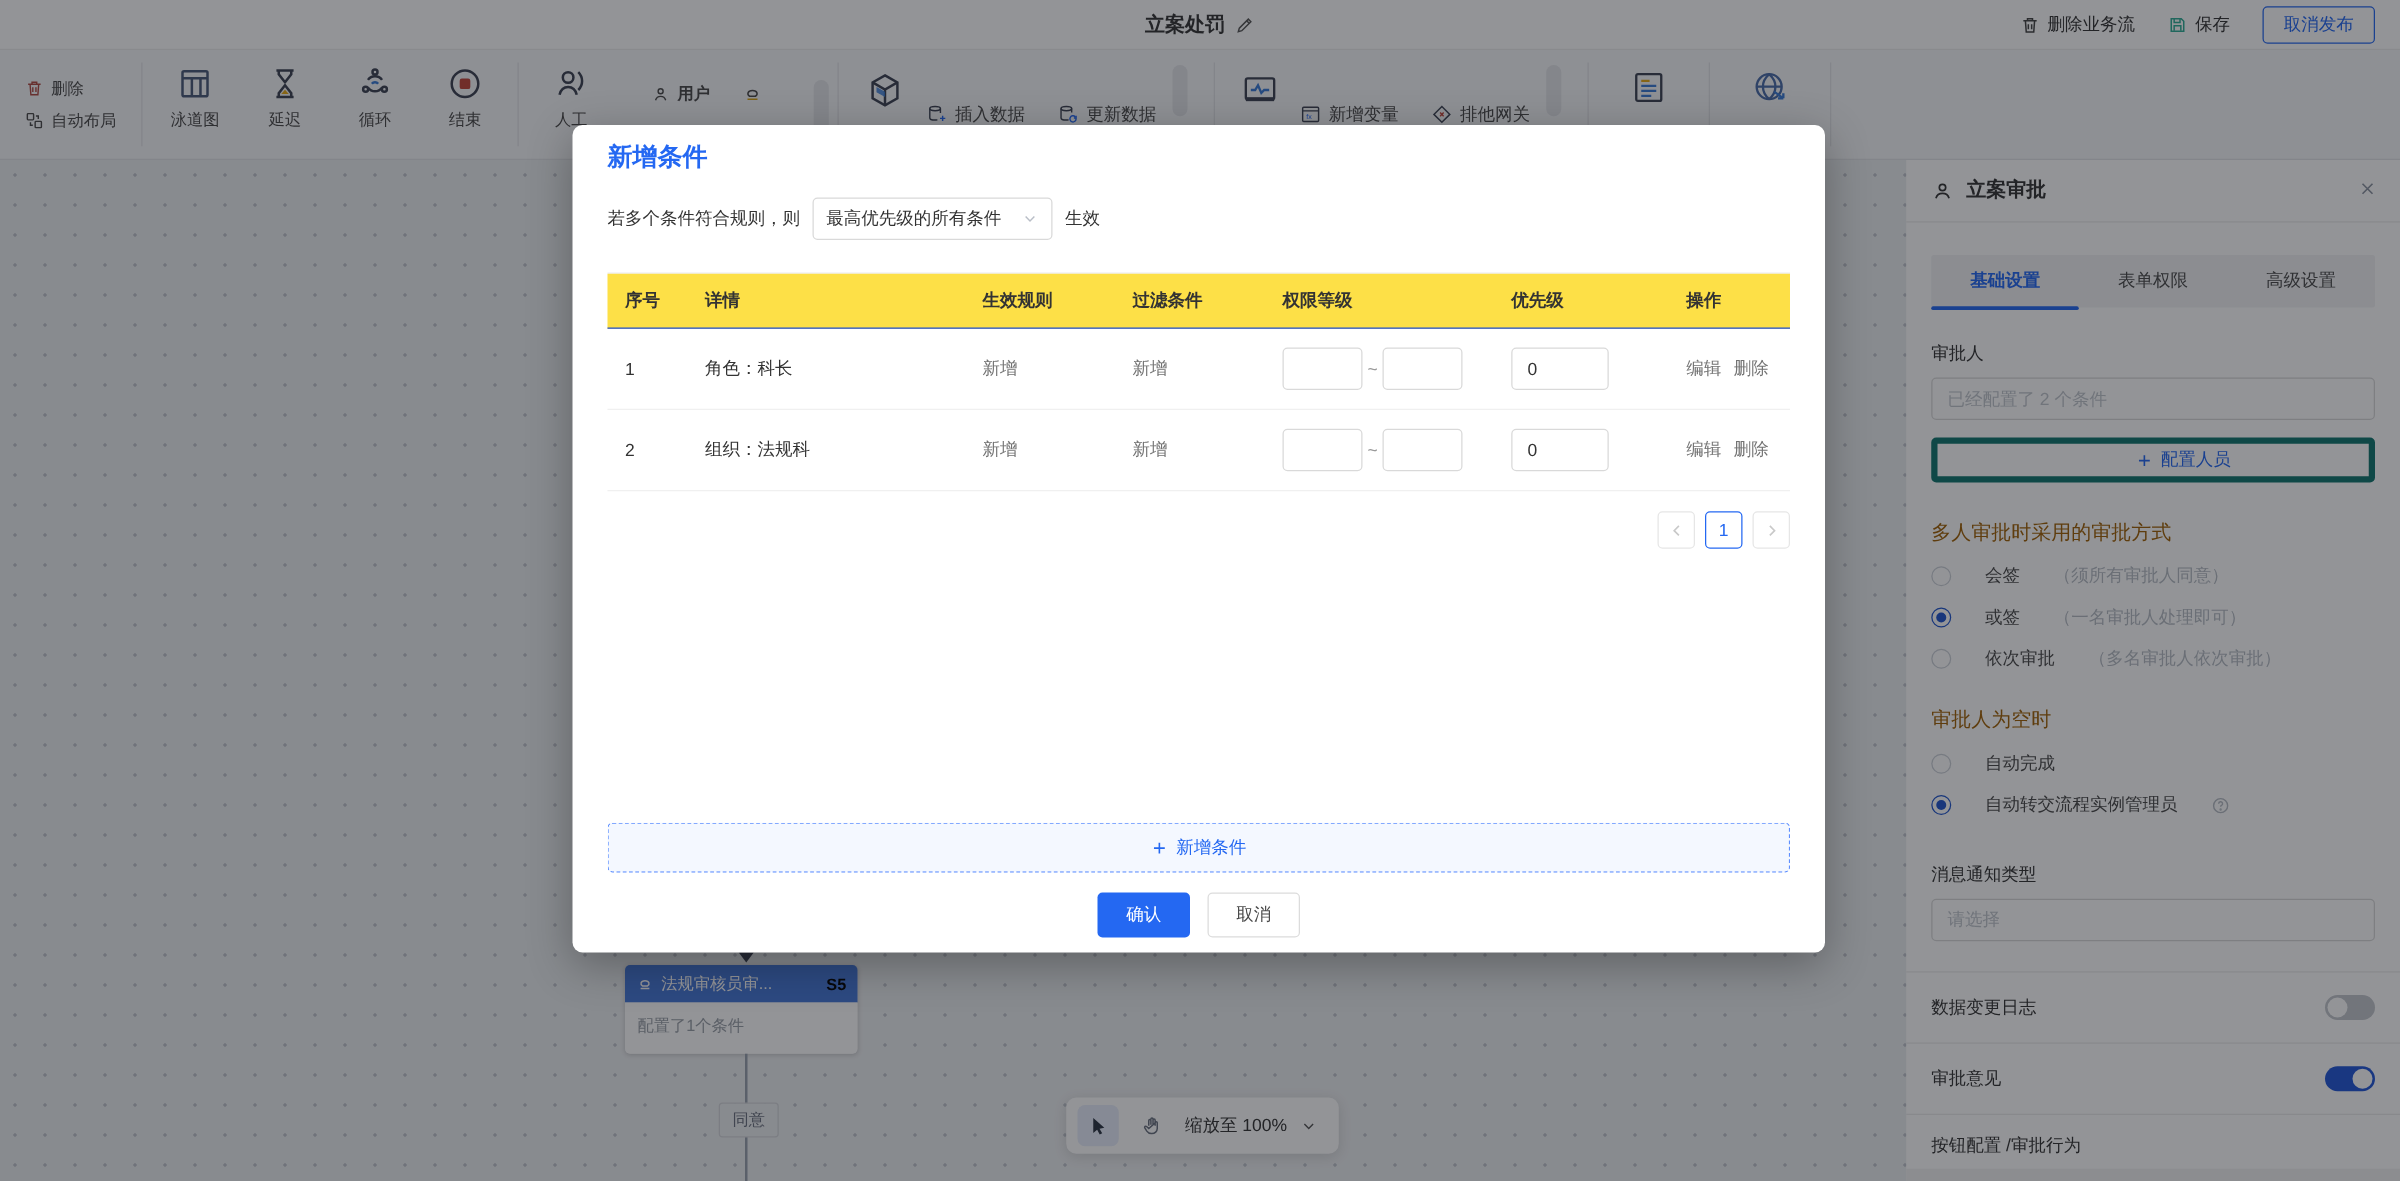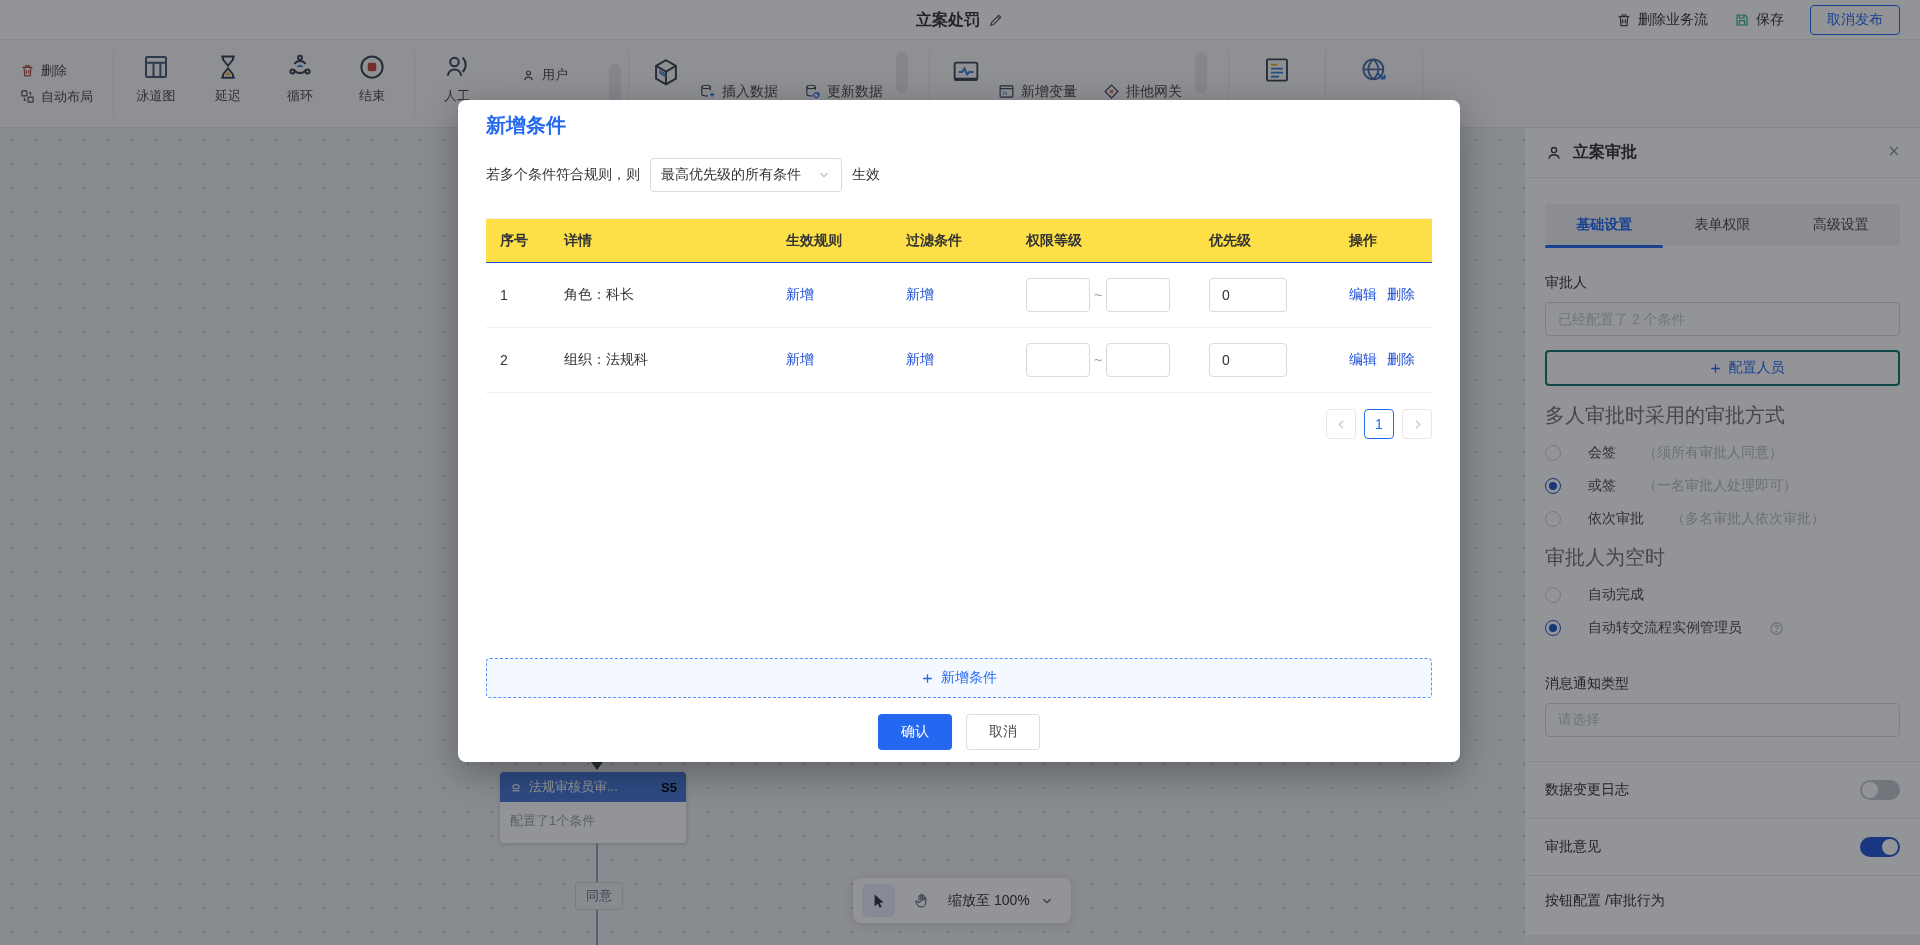--- a/index.html
+++ b/index.html
@@ -15,21 +15,21 @@
 
   
   .toolbar { position:absolute; left:0; top:40px; width:1920px; height:88px; background:#f6f7f9; border-bottom:1px solid #e2e4e8; display:flex; align-items:stretch; z-index:3; }
   .tb-divider { width:1px; background:#e2e4e8; margin:10px 0; }
   .tb-group { display:flex; padding:0 20px; }
   .tb-col { display:flex; flex-direction:column; justify-content:center; gap:8px; }
   .tb-mini-row { display:flex; align-items:center; gap:6px; font-size:13px; color:#4a4a4a; cursor:pointer; }
   .palette { display:flex; gap:28px; align-items:flex-start; padding-top:12px; }
   .pal-item { display:flex; flex-direction:column; align-items:center; gap:5px; font-size:13px; color:#4a4a4a; cursor:pointer; min-width:44px; }
   .pal-item svg { display:block; }
-  .side-col { display:flex; flex-direction:column; gap:26px; padding-top:14px; margin-left:14px; }
+  .side-col { display:flex; flex-direction:row; gap:26px; padding-top:14px; margin-left:14px;font-weight:bold; }
   .scroll-col { width:14px; display:flex; flex-direction:column; align-items:center; margin-left:12px; padding-top:12px; }
   .scroll-thumb { width:12px; height:42px; border-radius:6px; background:#e3e5e9; }
   .scroll-arrow { margin-top:28px; width:0; height:0; border-left:5px solid transparent; border-right:5px solid transparent; border-top:6px solid #b7bcc4; }
   .big-icon { padding-top:16px; margin-right:16px; }
   .inline-items { display:flex; gap:26px; padding-top:16px; }
 
   
   .canvas { position:absolute; left:0; top:128px; width:1920px; height:817px; background:#eceef0;
             background-image:radial-gradient(circle,#bfc4cc 1.2px, transparent 1.4px); background-size:24px 24px; z-index:1; }
   .illustration { position:absolute; left:1740px; top:-76px; opacity:.55; }
@@ -52,22 +52,22 @@
   .panel-title { font-size:16px; font-weight:bold; color:#333; }
   .panel-close { position:absolute; right:18px; top:15px; color:#8a93a0; cursor:pointer; }
   .tabs { margin-top:26px; display:flex; background:#f2f3f5; height:42px; border-radius:2px; }
   .tab { flex:1; display:flex; align-items:center; justify-content:center; font-size:14px; color:#4a4a4a; cursor:pointer; position:relative; }
   .tab.active { color:#2468f2; font-weight:bold; }
   .tab.active::after { content:""; position:absolute; left:0; right:0; bottom:-2px; height:3px; background:#2468f2; border-radius:2px; }
   .fld-label { margin-top:28px; font-size:14px; color:#333; }
   .p-input { margin-top:10px; width:100%; height:34px; border:1px solid #d9d9d9; border-radius:4px; padding:0 12px; font-size:14px; color:#333; background:#fff; }
   .p-input::placeholder { color:#c1c6cd; }
   .p-select { margin-top:10px; width:100%; height:34px; border:1px solid #d9d9d9; border-radius:4px; padding:0 12px; font-size:14px; color:#c1c6cd; display:flex; align-items:center; cursor:pointer; }
-  .btn-config { margin-top:14px; width:100%; height:36px; border:2px solid #0f766e; border-radius:4px; background:#fff; color:#2468f2; font-size:14px; display:flex; align-items:center; justify-content:center; gap:7px; cursor:pointer;padding-left:48px; }
-  .sec-title { margin-top:16px; font-size:20px; color:#737373; }
+  .btn-config { margin-top:14px; width:100%; height:36px; border:5px solid #0f766e; border-radius:4px; background:#fff; color:#2468f2; font-size:14px; display:flex; align-items:center; justify-content:center; gap:7px; cursor:pointer;padding-left:48px; }
+  .sec-title { margin-top:30px; font-size:16px; color:#a16207; }
   .radio-row { margin-top:15px; display:flex; align-items:center; gap:27px; cursor:pointer; }
   .radio { width:16px; height:16px; border-radius:50%; border:1px solid #ccd1d8; background:#fff; flex:none; position:relative; }
   .radio.checked { border-color:#1f55cc; }
   .radio.checked::after { content:""; position:absolute; left:3px; top:3px; width:8px; height:8px; border-radius:50%; background:#1f55cc; }
   .radio-label { font-size:14px; color:#4a4a4a; }
   .radio-desc { font-size:14px; color:#b6bcc4; }
   .p-divider { margin:24px -20px 0; border-top:1px solid #ececec; }
   .toggle-row { height:56px; display:flex; align-items:center; justify-content:space-between; }
   .toggle-row .fld-label { margin-top:0; }
   .toggle { width:40px; height:20px; border-radius:10px; background:#c3c7cd; position:relative; cursor:pointer; flex:none; }
@@ -83,21 +83,21 @@
   .cond-row { margin-top:19px; display:flex; align-items:center; gap:10px; font-size:14px; color:#333; }
   .m-select { width:192px; height:34px; border:1px solid #d9d9d9; border-radius:4px; padding:0 10px; display:flex; align-items:center; justify-content:space-between; font-size:14px; color:#333; cursor:pointer; }
 
   .grid-row { display:grid; grid-template-columns:64px 222px 120px 120px 183px 140px 1fr; align-items:center; }
   .tbl { margin-top:26px; border-top:1px solid #ececec; }
   .tbl-head { height:44px; background:#fde047; border-bottom:1px solid #1d4ed8; }
   .th { position:relative; padding-left:14px; font-size:14px; font-weight:bold; color:#333; }
   .th + .th::before { content:""; position:absolute; left:0; top:12px; bottom:12px; width:1px; background:#e3e5e8; }
   .tr { height:65px; border-bottom:1px solid #f0f0f0; }
   .td { padding-left:14px; font-size:14px; color:#333; display:flex; align-items:center; }
-  .link { color:#1d4ed8; cursor:pointer; }
+  .link { color:#737373; cursor:pointer; }
   .link + .link { margin-left:10px; }
   .mini-input { width:64px; height:34px; border:1px solid #d9d9d9; border-radius:4px; padding:0 8px; font-size:14px; color:#333; }
   .range-sep { margin:0 4px; color:#999; }
   .pri-input { width:78px; height:34px; border:1px solid #d9d9d9; border-radius:4px; padding:0 12px; font-size:14px; color:#333; }
   .pager { margin-top:16px; display:flex; justify-content:flex-end; gap:8px; }
   .pg-btn { width:30px; height:30px; border:1px solid #e6e6e6; border-radius:4px; background:#fff; display:flex; align-items:center; justify-content:center; cursor:pointer; color:#c9c9c9; }
   .pg-btn.current { border-color:#2468f2; color:#2468f2; font-size:14px; }
   .add-cond { position:absolute; left:28px; right:28px; top:558px; height:40px; border:1px dashed #5e8fff; background:#f4f8ff; border-radius:4px; display:flex; align-items:center; justify-content:center; gap:7px; color:#2468f2; font-size:14px; cursor:pointer; }
   .modal-footer { position:absolute; left:0; right:0; top:614px; display:flex; justify-content:center; gap:14px; }
   .btn-primary { width:74px; height:36px; background:#2468f2; border:none; border-radius:4px; color:#fff; font-size:14px; cursor:pointer; }

